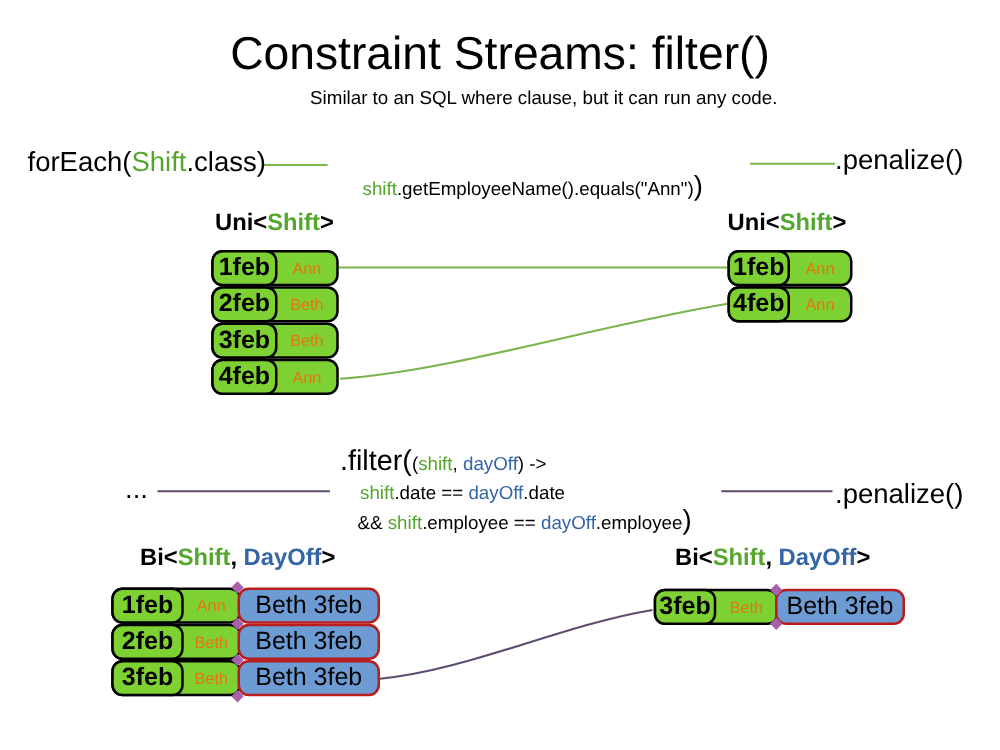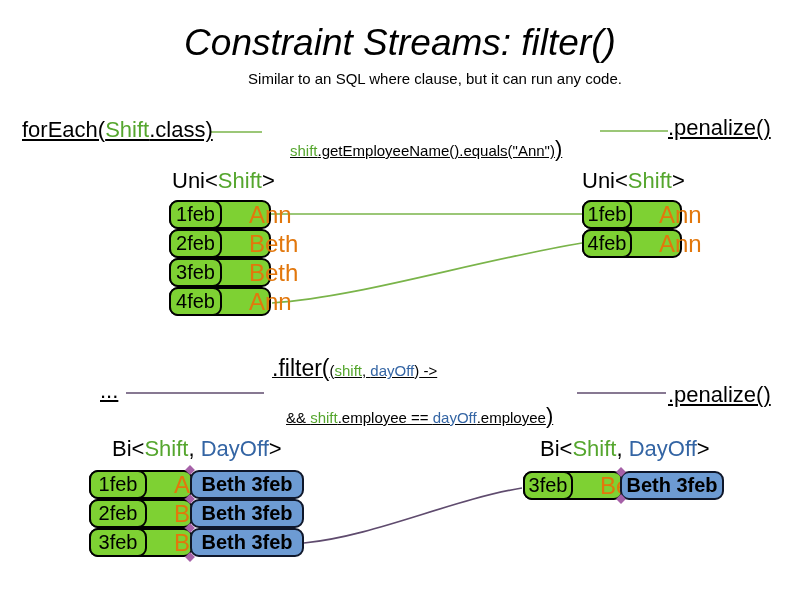--- a/index.html
+++ b/index.html
@@ -2,46 +2,46 @@
 <html style="--green_fill: #7ed133; --green_text: #55a62e; --orange_text: #e2770c; --blue_fill: #6d9bd3; --blue_text: #3465a4; --green_line: #7ab44a; --purple_line: #5f4b6e; --diamond: #a661a8;"><head>
 <meta charset="utf-8">
 <style>
   html,body{margin:0;padding:0;background:#fff;}
   .slide{
     position:relative;width:800px;height:600px;background:#ffffff;overflow:hidden;
     font-family:"Liberation Sans",sans-serif;color:#000;
   }
   .abs{position:absolute;}
   .center{left:0;width:800px;text-align:center;}
-  .title{font-size:37px;font-style:italic;}
+  .title{font-size:37px;}
   .subtitle{font-size:15px;padding-left:35px;}
-  .code{white-space:pre;text-decoration:underline;}
+  .code{white-space:pre;}
   .big{font-size:23px;}
   .small{font-size:15px;}
   .mid{font-size:22px;}
-  .lbl{font-size:22px;white-space:pre;}
+  .lbl{font-size:19px;white-space:pre;font-weight:bold;}
   .green{color:var(--green_text,#55a62e);}
   .blue{color:var(--blue_text,#3465a4);}
 
   .connectors{position:absolute;left:0;top:0;width:800px;height:600px;pointer-events:none;}
   .connectors path{fill:none;stroke-width:1.7px;}
   .connectors .g{stroke:var(--green_line,#7ab44a);}
   .connectors .p{stroke:var(--purple_line,#5f4b6e);}
 
   .gpair{position:absolute;height:29px;background:var(--green_fill,#7ed133);
     border:2px solid #000;border-radius:9px;box-sizing:border-box;display:flex;}
-  .gdate{box-sizing:border-box;margin:-2px 16px -2px -2px;height:29px;border:2px solid #000;
-    border-radius:9px;background:var(--green_fill,#7ed133);font-size:20px;line-height:24px;text-align:center;}
+  .gdate{box-sizing:border-box;margin:-2px 0 -2px -2px;height:29px;border:2px solid #000;
+    border-radius:9px;background:var(--green_fill,#7ed133);font-size:20px;line-height:24px;text-align:center;font-weight:bold;}
   .w53{flex:0 0 53px;}
   .w58{flex:0 0 58px;}
   .w50{flex:0 0 50px;}
-  .gname{flex:1;font-size:24px;line-height:25px;text-align:center;color:var(--orange_text,#e2770c);margin-left:11px;}
+  .gname{flex:1;font-size:13px;line-height:25px;text-align:center;color:var(--orange_text,#e2770c);}
   .rowwrap{position:absolute;height:29px;}
   .bbox{position:absolute;top:0;height:29px;box-sizing:border-box;background:var(--blue_fill,#6d9bd3);
-    border:2px solid #0f172a;border-radius:9px;font-size:20px;line-height:25px;text-align:center;color:#000;font-weight:bold;}
+    border:2px solid #b91c1c;border-radius:9px;font-size:20px;line-height:25px;text-align:center;color:#000;}
   .diamond{position:absolute;width:7px;height:7px;background:var(--diamond,#a661a8);
     transform:translate(-50%,-50%) rotate(45deg);}
 </style>
 </head>
 <body>
 
 <div class="slide">
 
   <svg class="connectors">
     <path class="g" d="M 210 132 L 262 132"></path>
@@ -93,20 +93,21 @@
     <div class="gpair" style="left:582px;top:229px;width:100px">
         <span class="gdate w50">4feb</span>
         <span class="gname">Ann</span>
       </div>
   </div>
 
   <div class="abs code mid" style="left:100px;top:378px">...</div>
 
   <div class="abs code" style="left:272px;top:355px;line-height:27px"><span class="big">.filter(</span><span class="small">(</span><span class="small green">shift</span><span class="small">, </span><span class="small blue">dayOff</span><span class="small">)</span><span class="small"> -&gt;</span></div>
 
+  <div class="abs code small" style="left:288px;top:385px;line-height:20px"><span class="green">shift</span><span>.date == </span><span class="blue">dayOff</span><span>.date</span></div>
 
   <div class="abs code small" style="left:286px;top:406px;line-height:20px"><span>&amp;&amp; </span><span class="green">shift</span><span>.employee == </span><span class="blue">dayOff</span><span>.employee</span><span class="mid">)</span></div>
 
   <div class="abs code mid" style="left:668px;top:382px">.penalize()</div>
 
   <div class="abs lbl" style="left:112px;top:436px"><span>Bi&lt;</span><span class="green">Shift</span><span>, </span><span class="blue">DayOff</span><span>&gt;</span></div>
   <div class="abs lbl" style="left:540px;top:436px"><span>Bi&lt;</span><span class="green">Shift</span><span>, </span><span class="blue">DayOff</span><span>&gt;</span></div>
 
   <div>
     <div class="rowwrap" style="left:89px;top:470px;width:216px">

